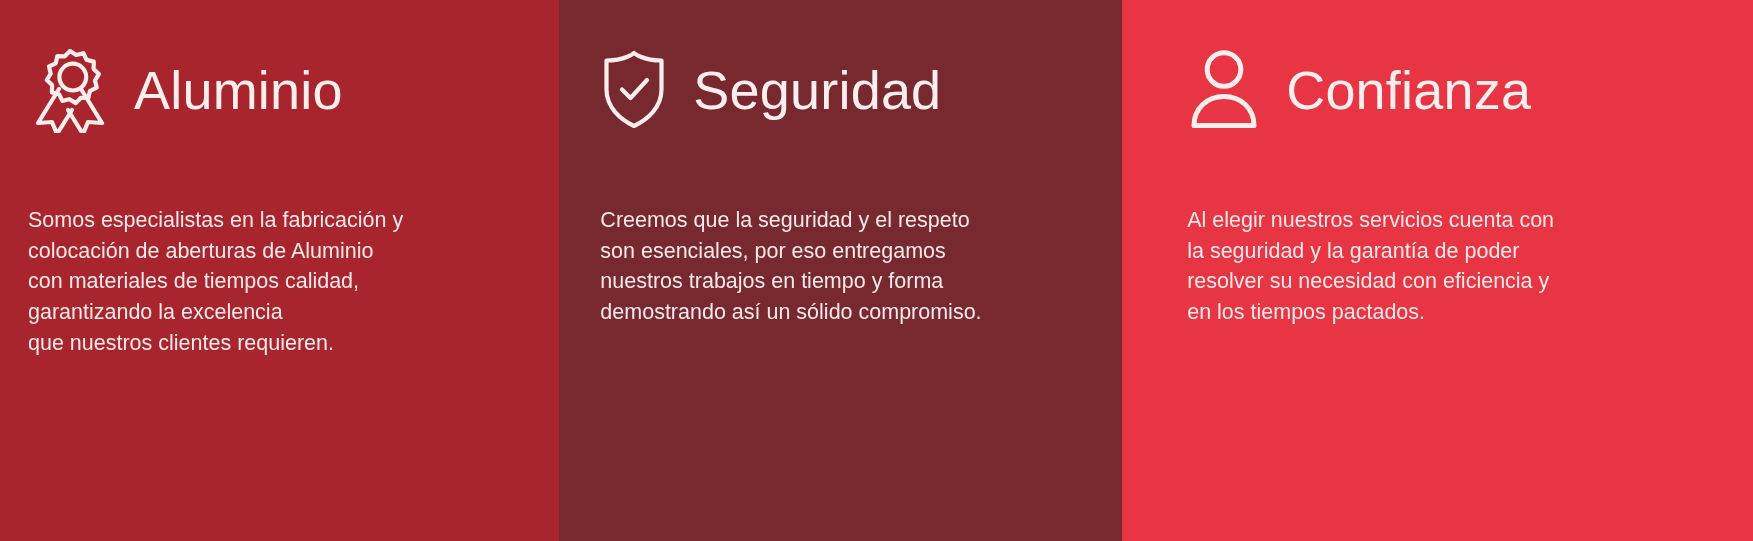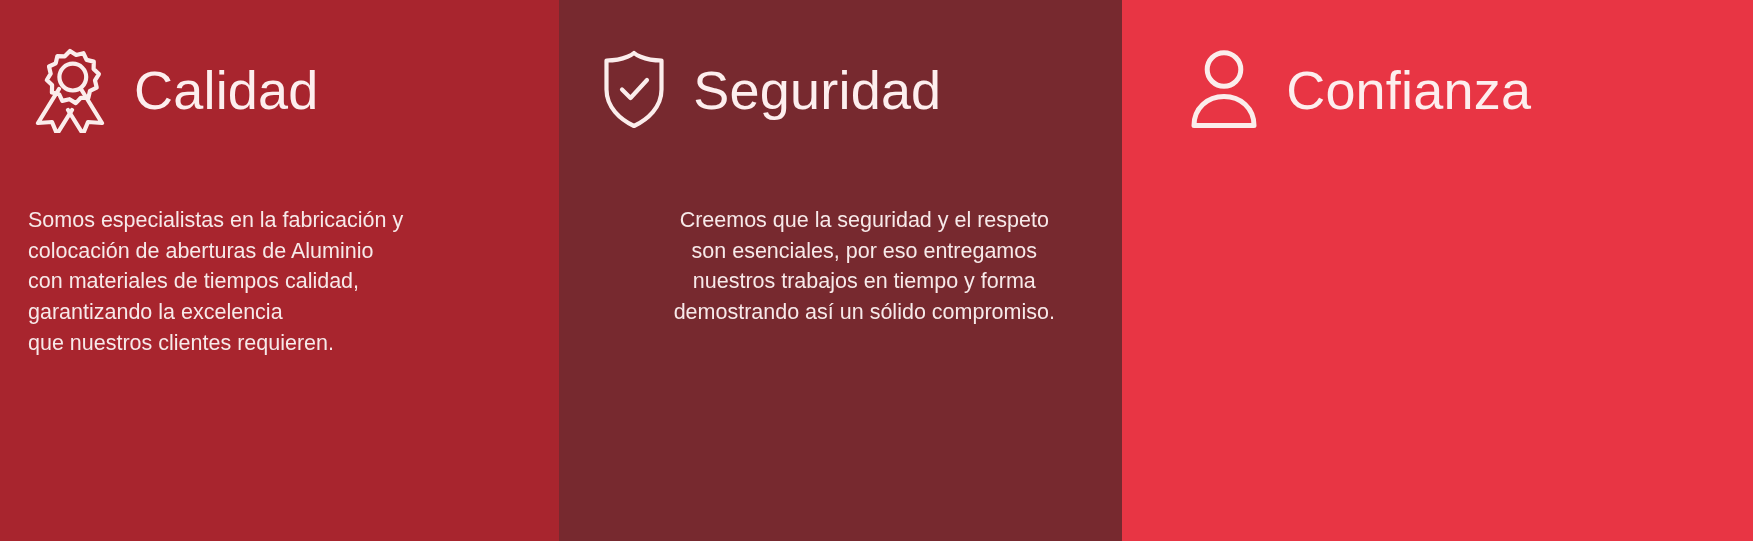--- a/index.html
+++ b/index.html
@@ -73,22 +73,21 @@
     font-weight: 400;
     line-height: 1.43;
     white-space: pre-line;
   }
   .panel-1 .body-text {
     margin-top: 63px;
     margin-left: 4px;
   }
   .panel-2 .body-text {
     margin-top: 63px;
-    margin-left: 9px;
-    text-align: center;
+    margin-left: 3px;
   }
   .panel-3 .body-text {
     margin-top: 63px;
     margin-left: 5px;
   }
 </style>
 </head>
 <body>
 
 <div id="page">
@@ -99,21 +98,21 @@
         <svg width="76" height="86" viewBox="0 0 76 86" fill="none" xmlns="http://www.w3.org/2000/svg">
 
           <path d="M27 54 L6 88 L20 87 L25 99 L40 75" stroke="#FBEDEC" stroke-width="4.2" stroke-linejoin="round" stroke-linecap="round" fill="none" transform="translate(0,-12)"></path>
           <path d="M49 54 L70 88 L56 87 L51 99 L36 75" stroke="#FBEDEC" stroke-width="4.2" stroke-linejoin="round" stroke-linecap="round" fill="none" transform="translate(0,-12)"></path>
 
           <path d="M38 4 L44.2 8.0 L51.4 6.2 L54.6 12.9 L61.8 14.6 L61.6 22.0 L66.9 27.1 L63.0 33.4 L64.7 40.6 L58.0 43.8 L56.3 51.0 L48.9 50.8 L43.8 56.1 L37.5 52.2 L30.3 53.9 L27.1 47.2 L19.9 45.5 L20.1 38.1 L14.8 33.0 L18.7 26.7 L17.0 19.5 L23.7 16.3 L25.4 9.1 L32.8 9.3 Z" stroke="#FBEDEC" stroke-width="4.2" stroke-linejoin="round" fill="none"></path>
 
           <circle cx="40.8" cy="30.1" r="13.4" stroke="#FBEDEC" stroke-width="4.2" fill="none"></circle>
         </svg>
       </span>
-      <h2 class="title" style="color: rgb(253, 238, 238);">Calidad</h2>
+      <h2 class="title" style="color: rgb(253, 238, 238);">Aluminio</h2>
     </div>
     <p class="body-text" style="color: rgb(247, 233, 233);">Somos especialistas en la fabricación y
 colocación de aberturas de Aluminio
 con materiales de tiempos calidad,
 garantizando la excelencia
 que nuestros clientes requieren.</p>
   </section>
 
   <section class="panel panel-2" style="background: rgb(119, 41, 47);">
     <div class="head">
@@ -134,15 +133,19 @@
   <section class="panel panel-3" style="background: rgb(232, 53, 68);">
     <div class="head">
       <span class="icon-wrap">
         <svg width="72" height="88" viewBox="0 0 72 88" fill="none" xmlns="http://www.w3.org/2000/svg">
           <circle cx="36" cy="23.5" r="16.8" stroke="#FBEDEC" stroke-width="5" fill="none"></circle>
           <path d="M6 79.5 C6 62.2 19.4 50.5 36 50.5 C52.6 50.5 66 62.2 66 79.5 Z" stroke="#FBEDEC" stroke-width="5" stroke-linejoin="round" fill="none"></path>
         </svg>
       </span>
       <h2 class="title" style="color: rgb(253, 238, 238);">Confianza</h2>
     </div>
+    <p class="body-text" style="color: rgb(247, 233, 233);">Al elegir nuestros servicios cuenta con
+la seguridad y la garantía de poder
+resolver su necesidad con eficiencia y
+en los tiempos pactados.</p>
   </section>
 
 </div>
 
 </body></html>

